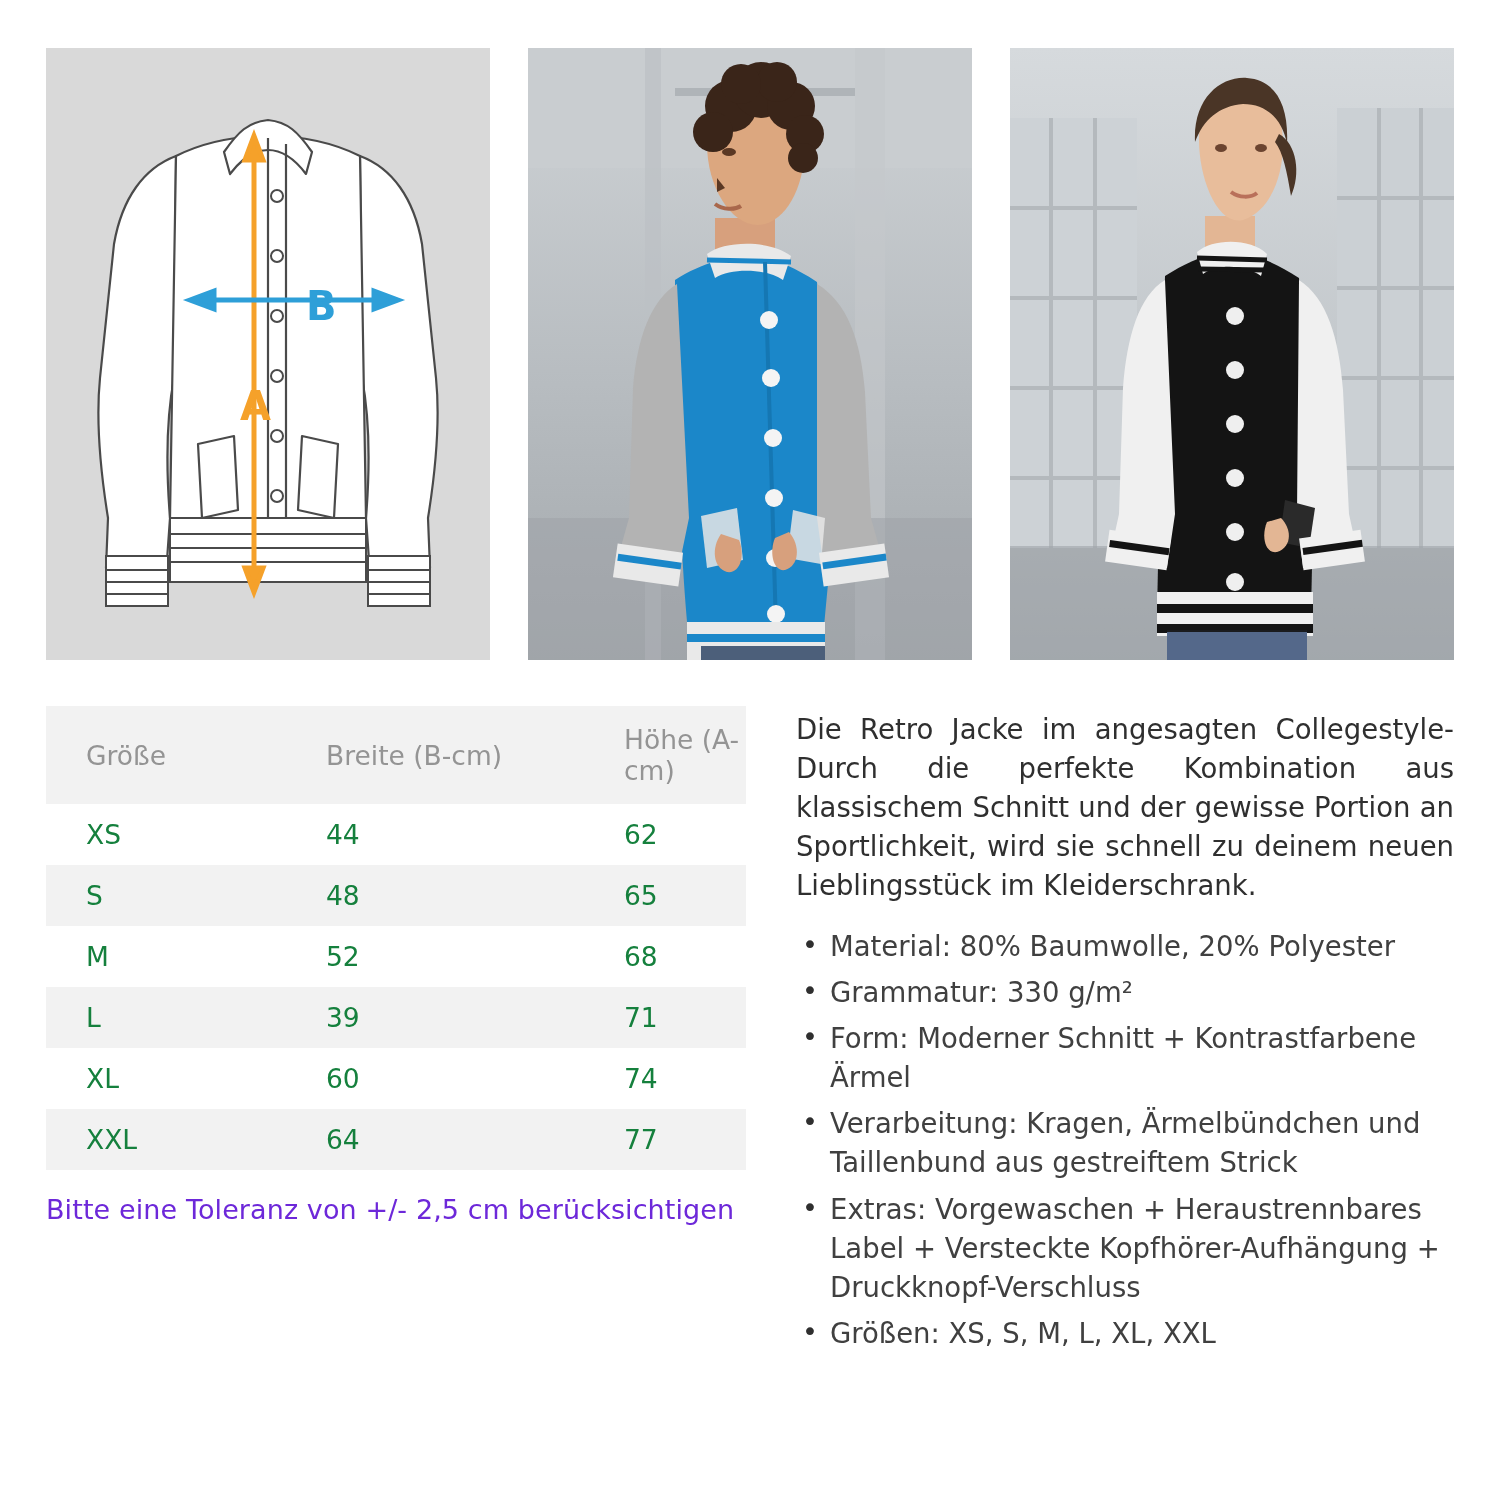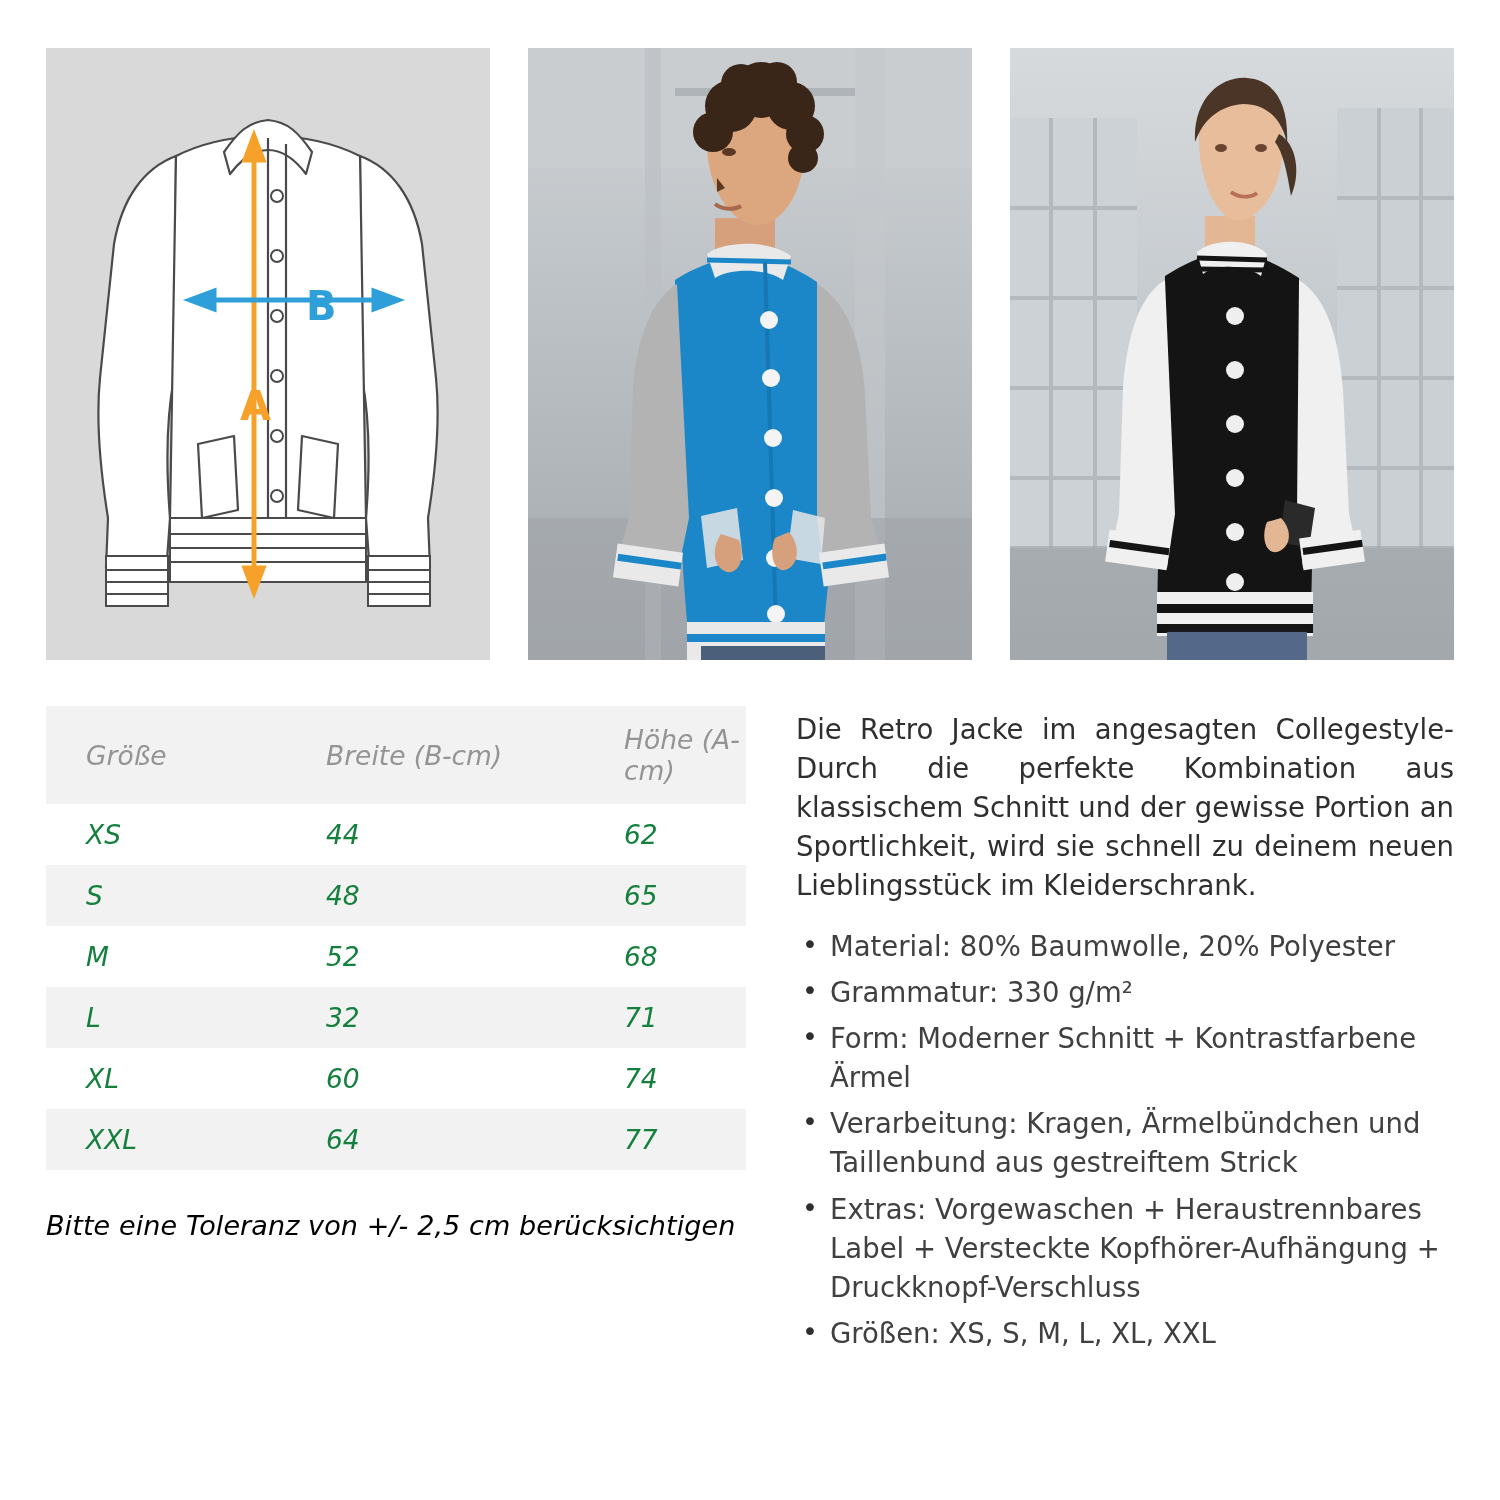--- a/index.html
+++ b/index.html
@@ -44,21 +44,21 @@
   
   .photo { background: #b9bcc0; }
   .photo svg { display:block; width: 100%; height: 100%; }
 
   
   .content {
     display: flex;
     margin-top: 46px;
     gap: 40px;
   }
-  .left-col { width: 710px; flex: 0 0 710px; font-style: italic; }
+  .left-col { width: 710px; flex: 0 0 710px; }
   .right-col { flex: 1 1 auto; padding-top: 4px; }
 
   
   table.sizes {
     border-collapse: collapse;
     width: 700px;
     font-size: 26.5px;
     color: #9a9a9a;
   }
   table.sizes th {
@@ -73,23 +73,23 @@
     padding: 15px 0 15px 40px;
     color: #15803d;
     font-size: 26.5px;
   }
   table.sizes tbody tr:nth-child(odd) { background: #ffffff; }
   table.sizes tbody tr:nth-child(even) { background: #f2f2f2; }
   table.sizes th:nth-child(1), table.sizes td:nth-child(1) { width: 200px; }
   table.sizes th:nth-child(2), table.sizes td:nth-child(2) { width: 258px; }
 
   .tolerance {
-    margin-top: 40px;
+    margin-top: 24px;
     font-size: 27px;
-    color: #000000;
+    color: #6d28d9;
     letter-spacing: 0.1px;
   }
 
   
   .desc {
     font-size: 27.5px;
     line-height: 1.42;
     color: #2f2f2f;
     text-align: justify;
     margin: 0 0 22px 0;
@@ -350,21 +350,21 @@
             <td>48</td>
             <td>65</td>
           </tr>
           <tr>
             <td>M</td>
             <td>52</td>
             <td>68</td>
           </tr>
           <tr>
             <td>L</td>
-            <td>32</td>
+            <td>39</td>
             <td>71</td>
           </tr>
           <tr>
             <td>XL</td>
             <td>60</td>
             <td>74</td>
           </tr>
           <tr>
             <td>XXL</td>
             <td>64</td>

